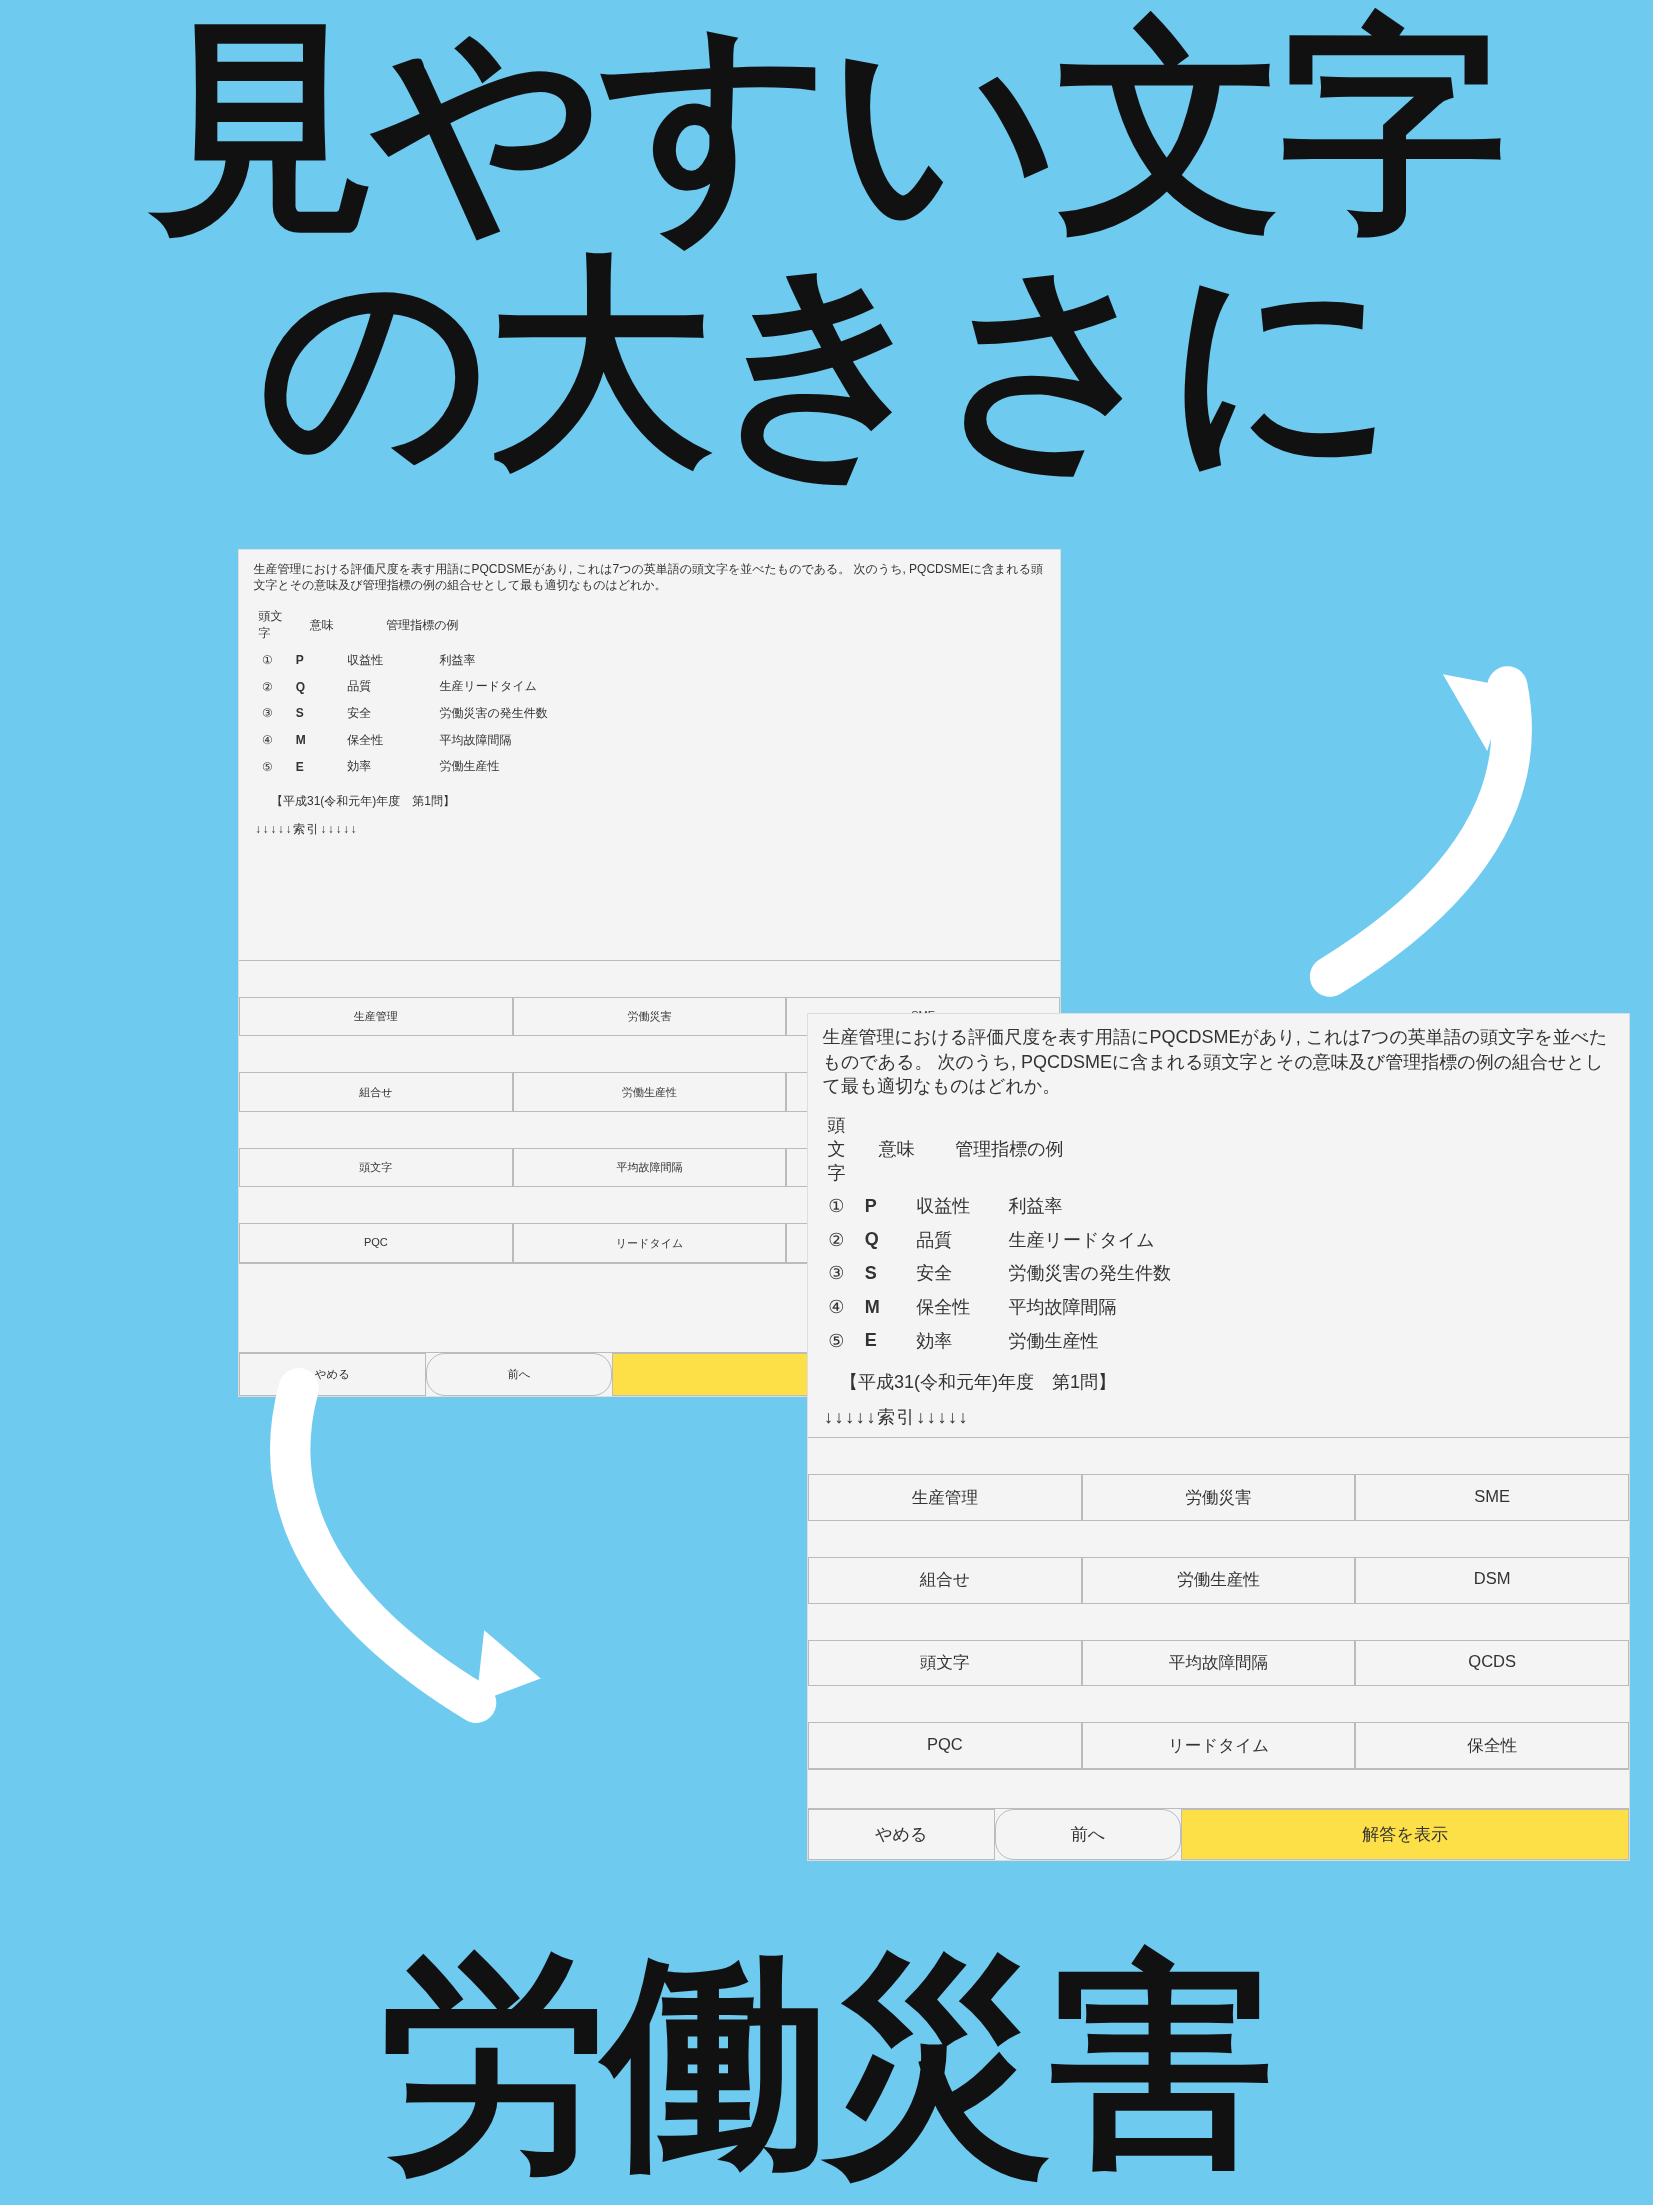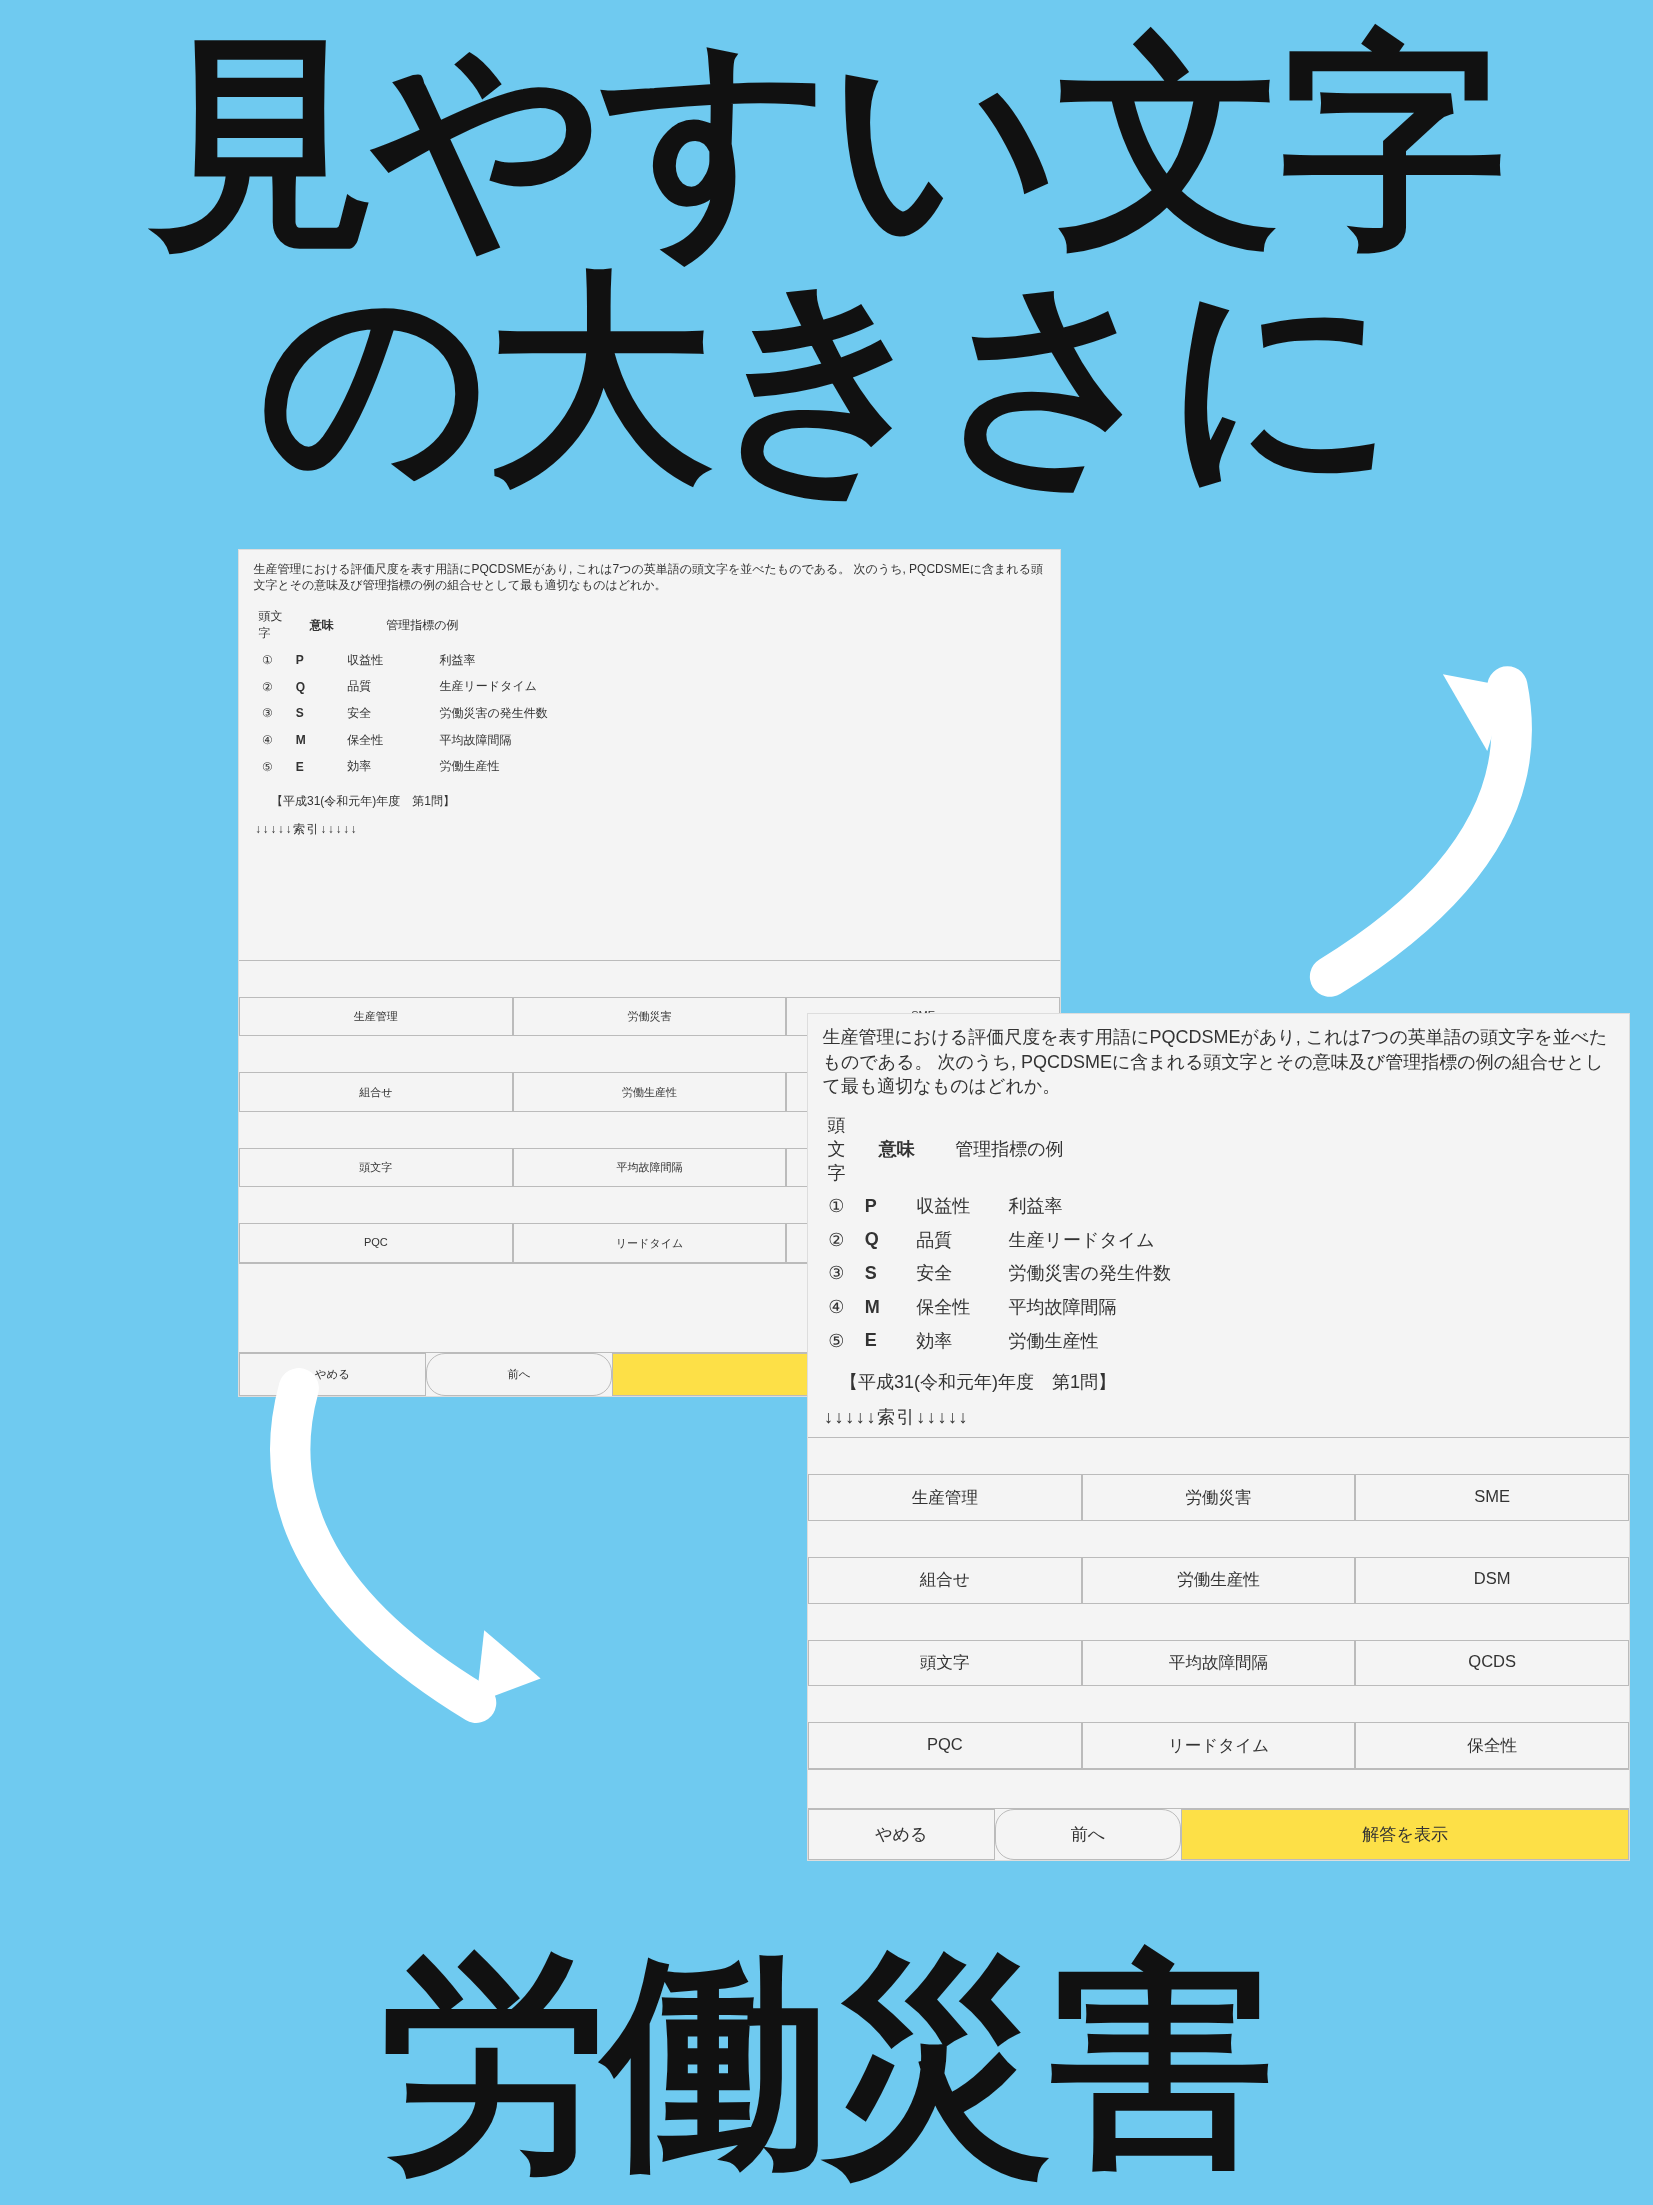--- a/index.html
+++ b/index.html
@@ -13,21 +13,20 @@
   }
   .headline {
     position: absolute;
     left: 0; right: 0;
     text-align: center;
     font-size: 226px;
     font-weight: 600;
     color: #111;
     line-height: 1.05;
     letter-spacing: -3.2px;
-    margin-top: 16px;
   }
   .headline.top { top: 8px; }
   .headline.bottom { bottom: 24px; }
 
   .panel {
     position: absolute;
     background: #f4f4f4;
     color: #333;
     display: flex;
     flex-direction: column;
@@ -40,21 +39,21 @@
   }
   .panel.large {
     left: 807px; top: 1013px;
     width: 823px; height: 848px;
     font-size: 18px;
   }
 
   .question-text { padding: 11.3px 14.5px 3.2px 14.5px; line-height: 1.35; font-weight: 500; }
   .opts { padding: 6.5px 19.4px 4.8px 19.4px; }
   .opt-head, .opt-row { display: flex; gap: 19.4px; padding: 4.8px 0; align-items: center; }
-  .opt-head span:nth-child(1){width:32px;} .opt-head span:nth-child(2){width:57px;font-weight:bold;} .opt-head span:nth-child(3){}
+  .opt-head span:nth-child(1){width:32px;} .opt-head span:nth-child(2){width:57px;} .opt-head span:nth-child(3){}
   .opt-row .circ { width: 18px; text-align:center; }
   .opt-row .letter { width: 32px; font-weight:600; }
   .opt-row .mean  { width: 73px; }
   .meta { padding: 8px 16px; font-weight: 400; margin-left: 16px; }
   .arrows { padding: 3.2px 16px 8px 16px; letter-spacing: 1.6px; }
 
   .spacer { flex: 1; }
 
   .tag-grid { border-top: 0.8px solid #bbb; }
   .tag-row { display: flex; margin-top: 36px; }

